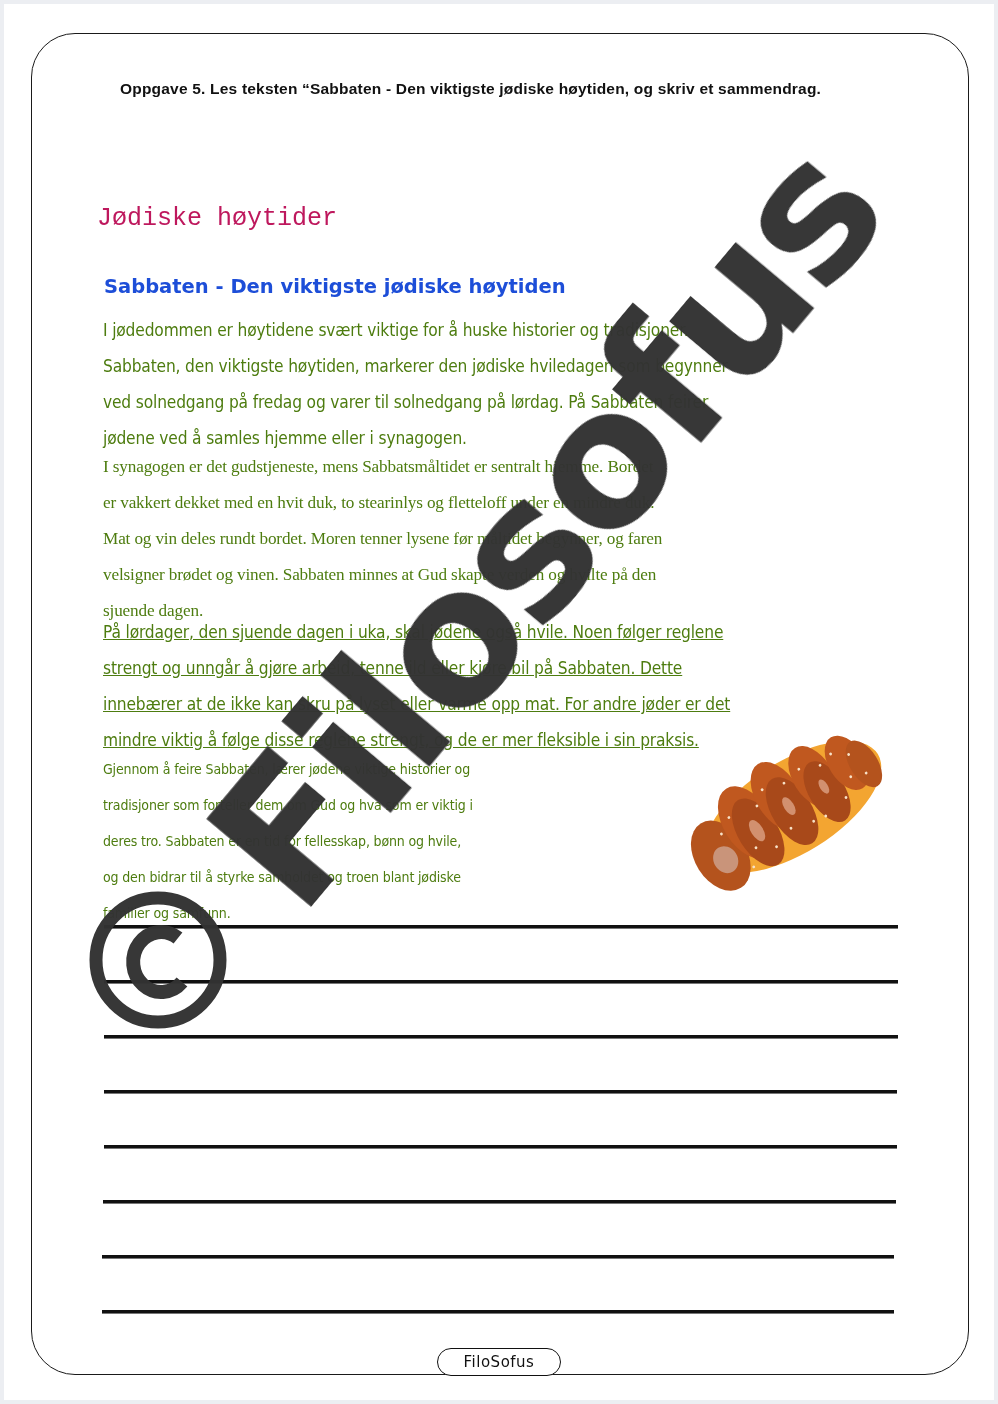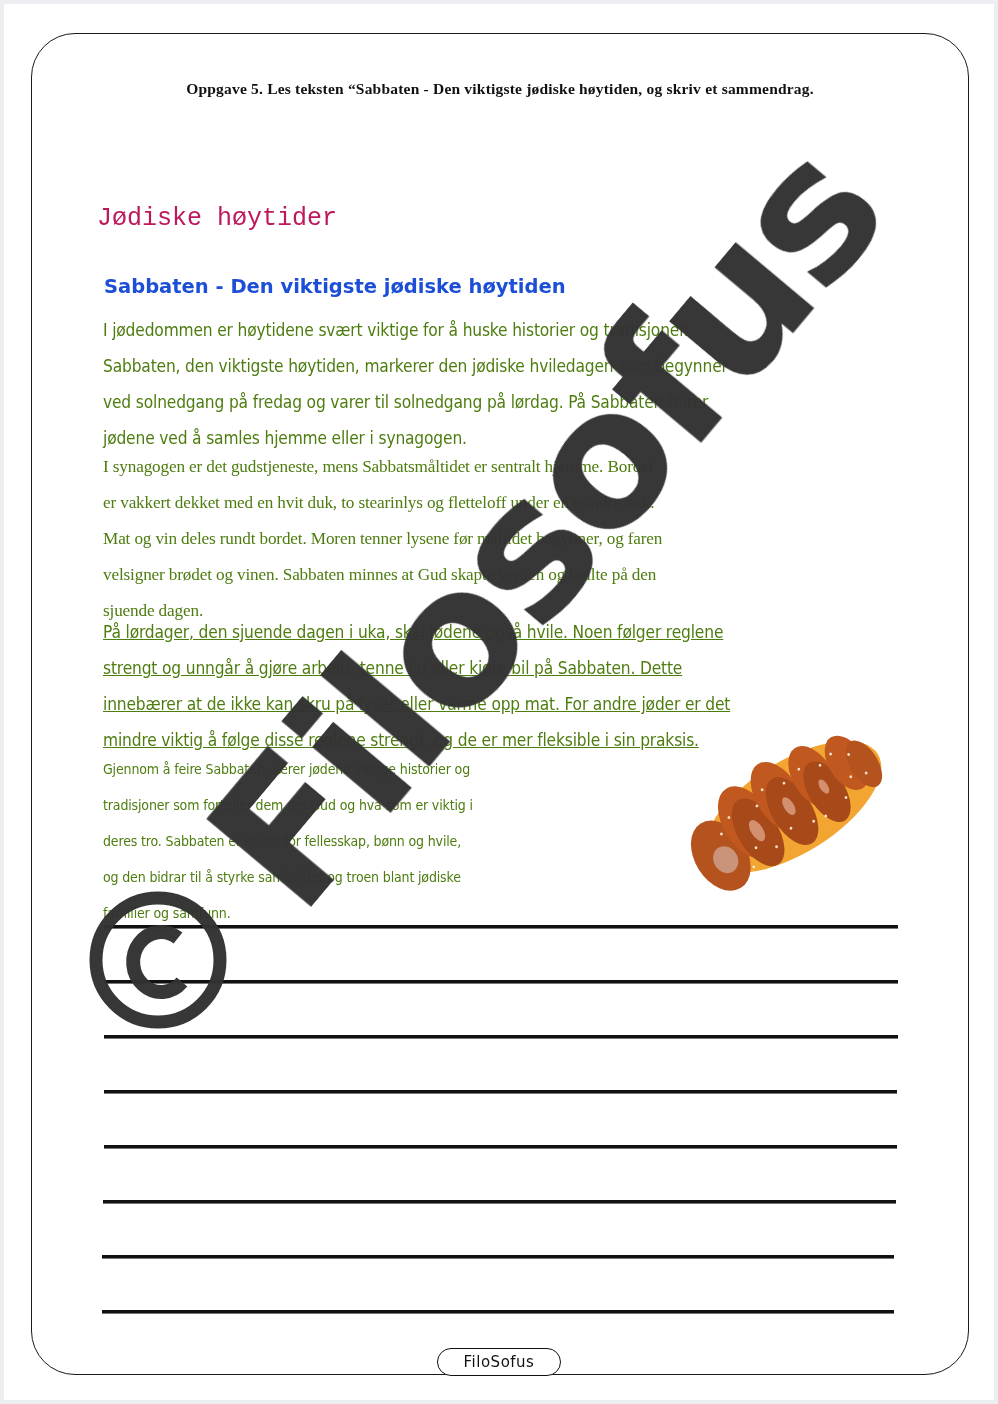--- a/index.html
+++ b/index.html
@@ -13,21 +13,21 @@
     position: absolute; left: 4px; top: 4px; width: 990px; height: 1396px;
     background: #ffffff;
   }
   .card {
     position: absolute; left: 31px; top: 33px; width: 938px; height: 1342px;
     border: 1.6px solid #1a1a1a; border-radius: 44px; box-sizing: border-box;
     background: #fff;
   }
   .task {
     position: absolute; left: 120px; top: 76px; width: 760px;
-    text-align: center; font-family: Liberation Serif, serif; font-weight: bold;
+    text-align: left; font-family: Liberation Sans, sans-serif; font-weight: bold;
     font-size: 15.5px; line-height: 26px; color: #111; letter-spacing: 0.2px;
   }
   .section-title {
     position: absolute; left: 97px; top: 204px;
     font-family: Liberation Mono, monospace; font-size: 25px; color: #be185d;
   }
   .article-title {
     position: absolute; left: 104px; top: 275px;
     font-family: "DejaVu Sans", sans-serif; font-weight: bold; font-size: 19.5px; color: #1d4ed8; text-align: right;
   }

